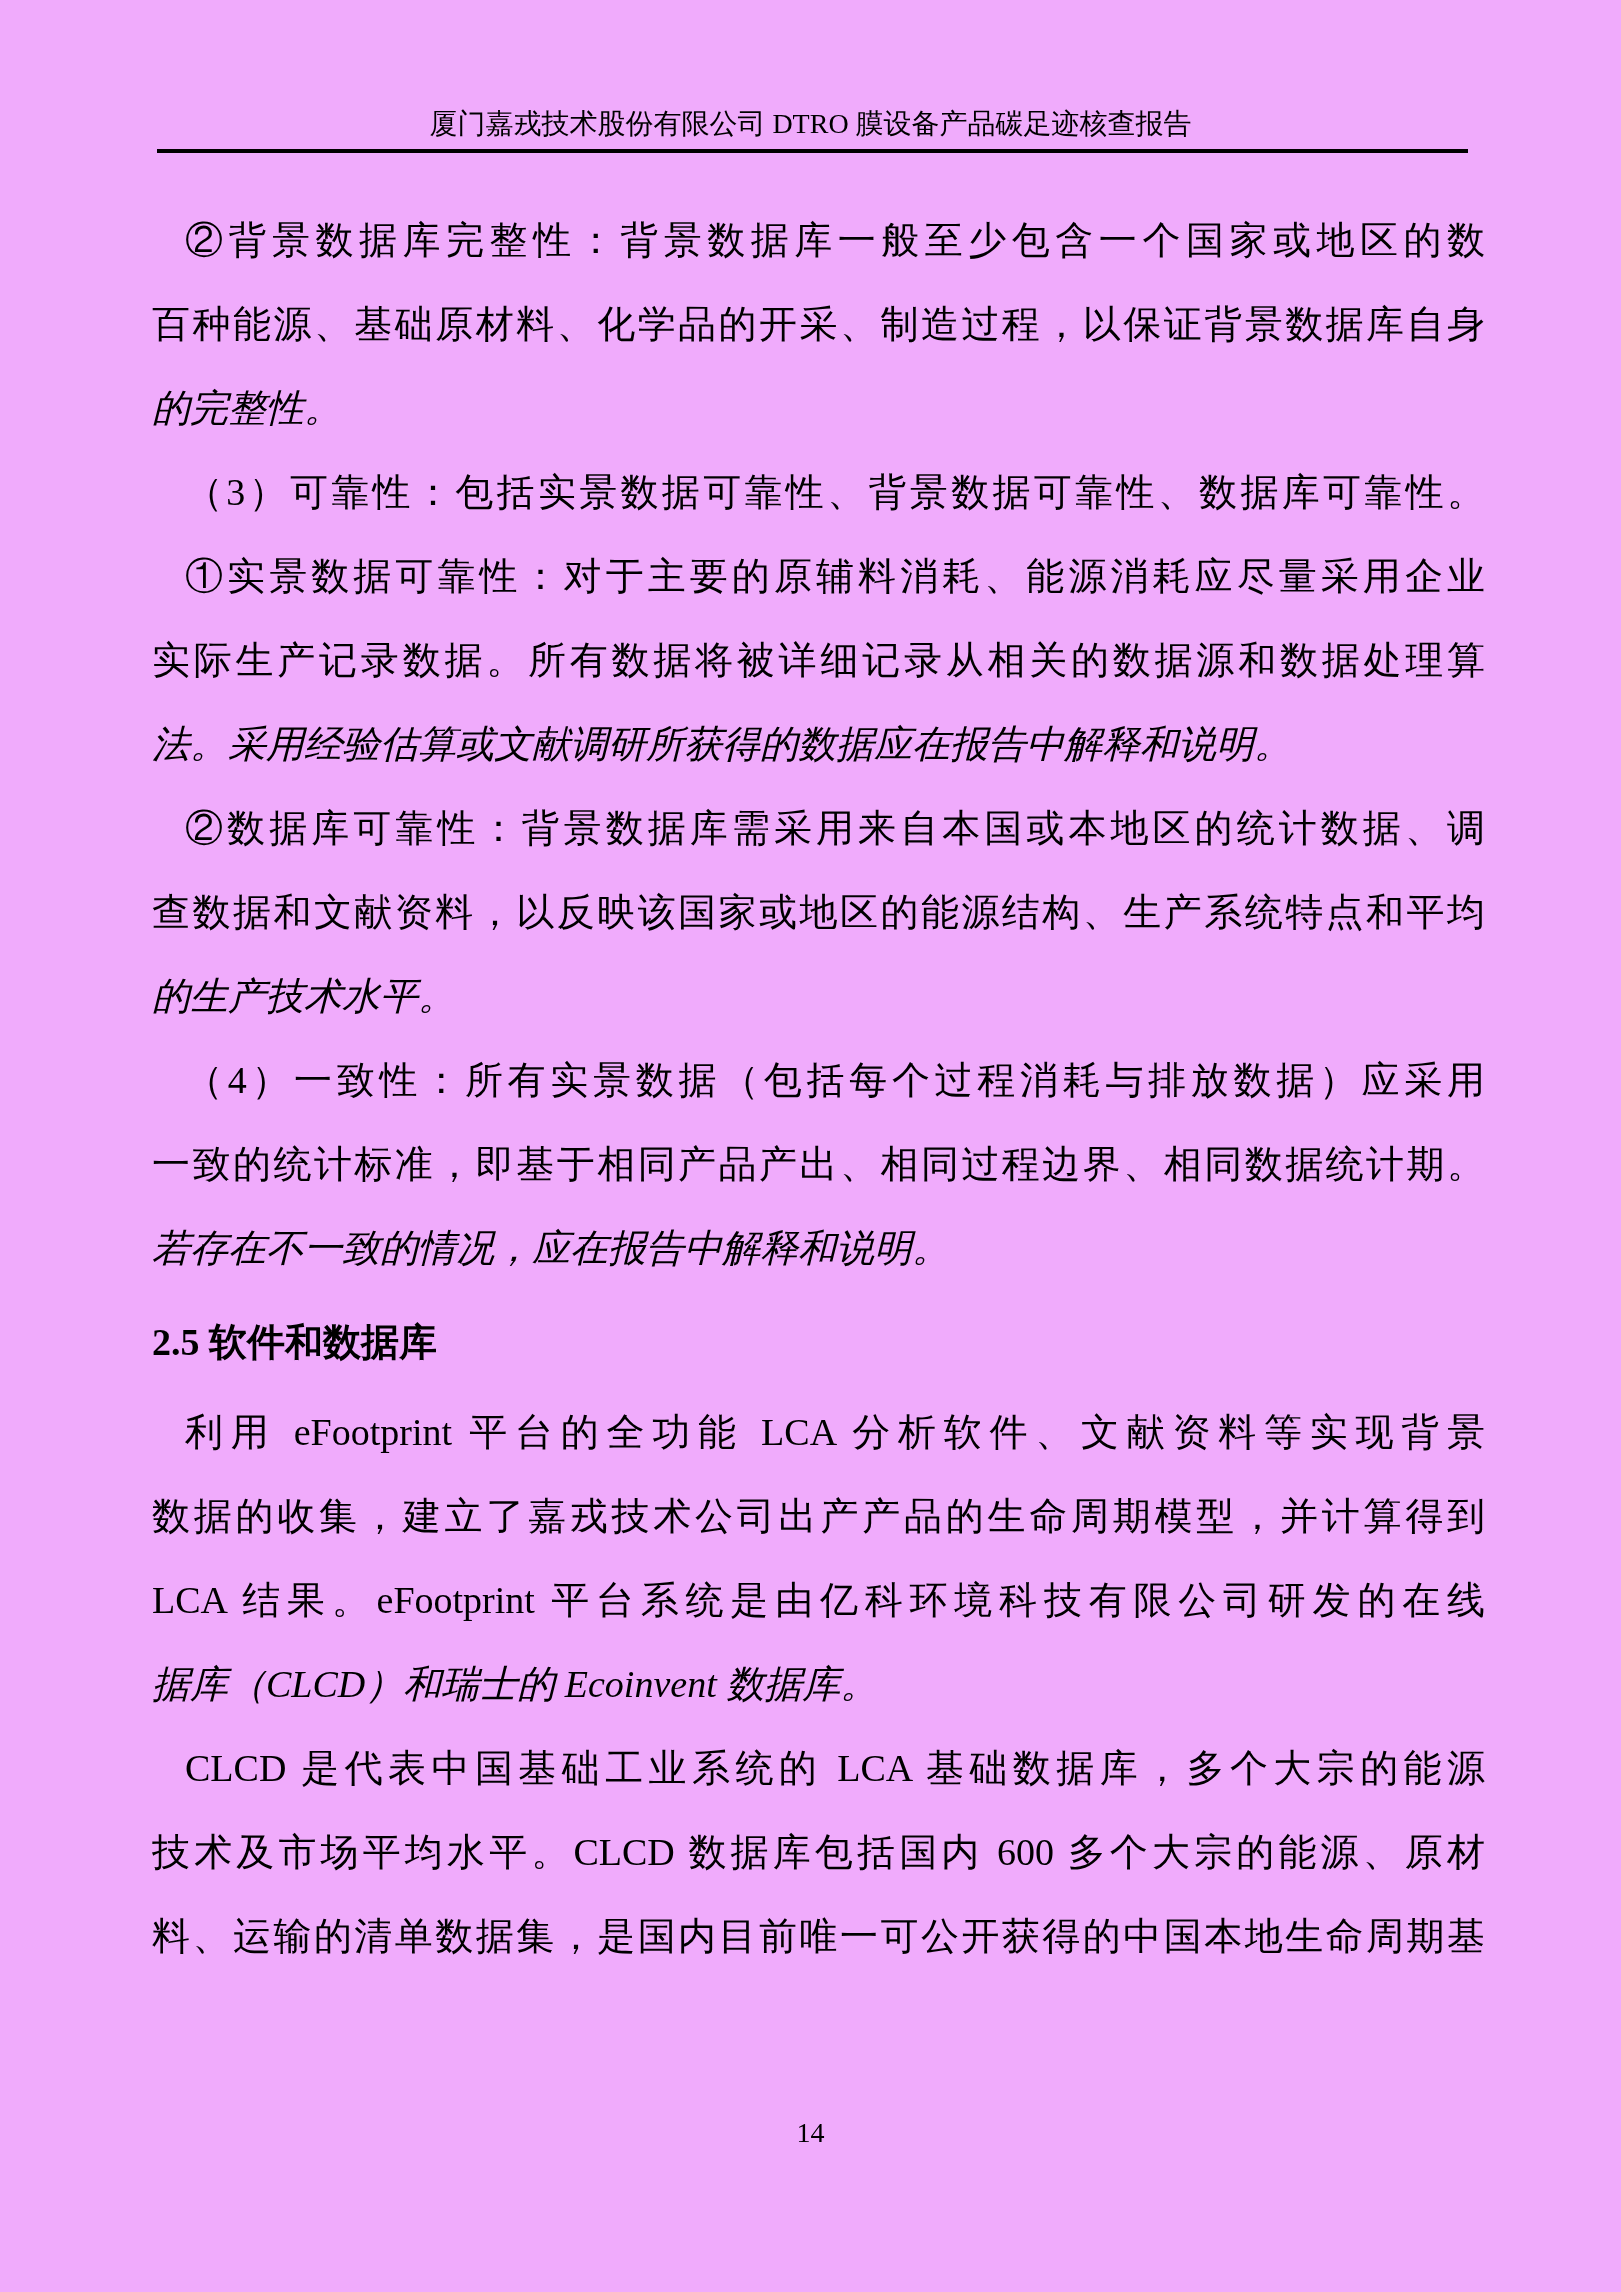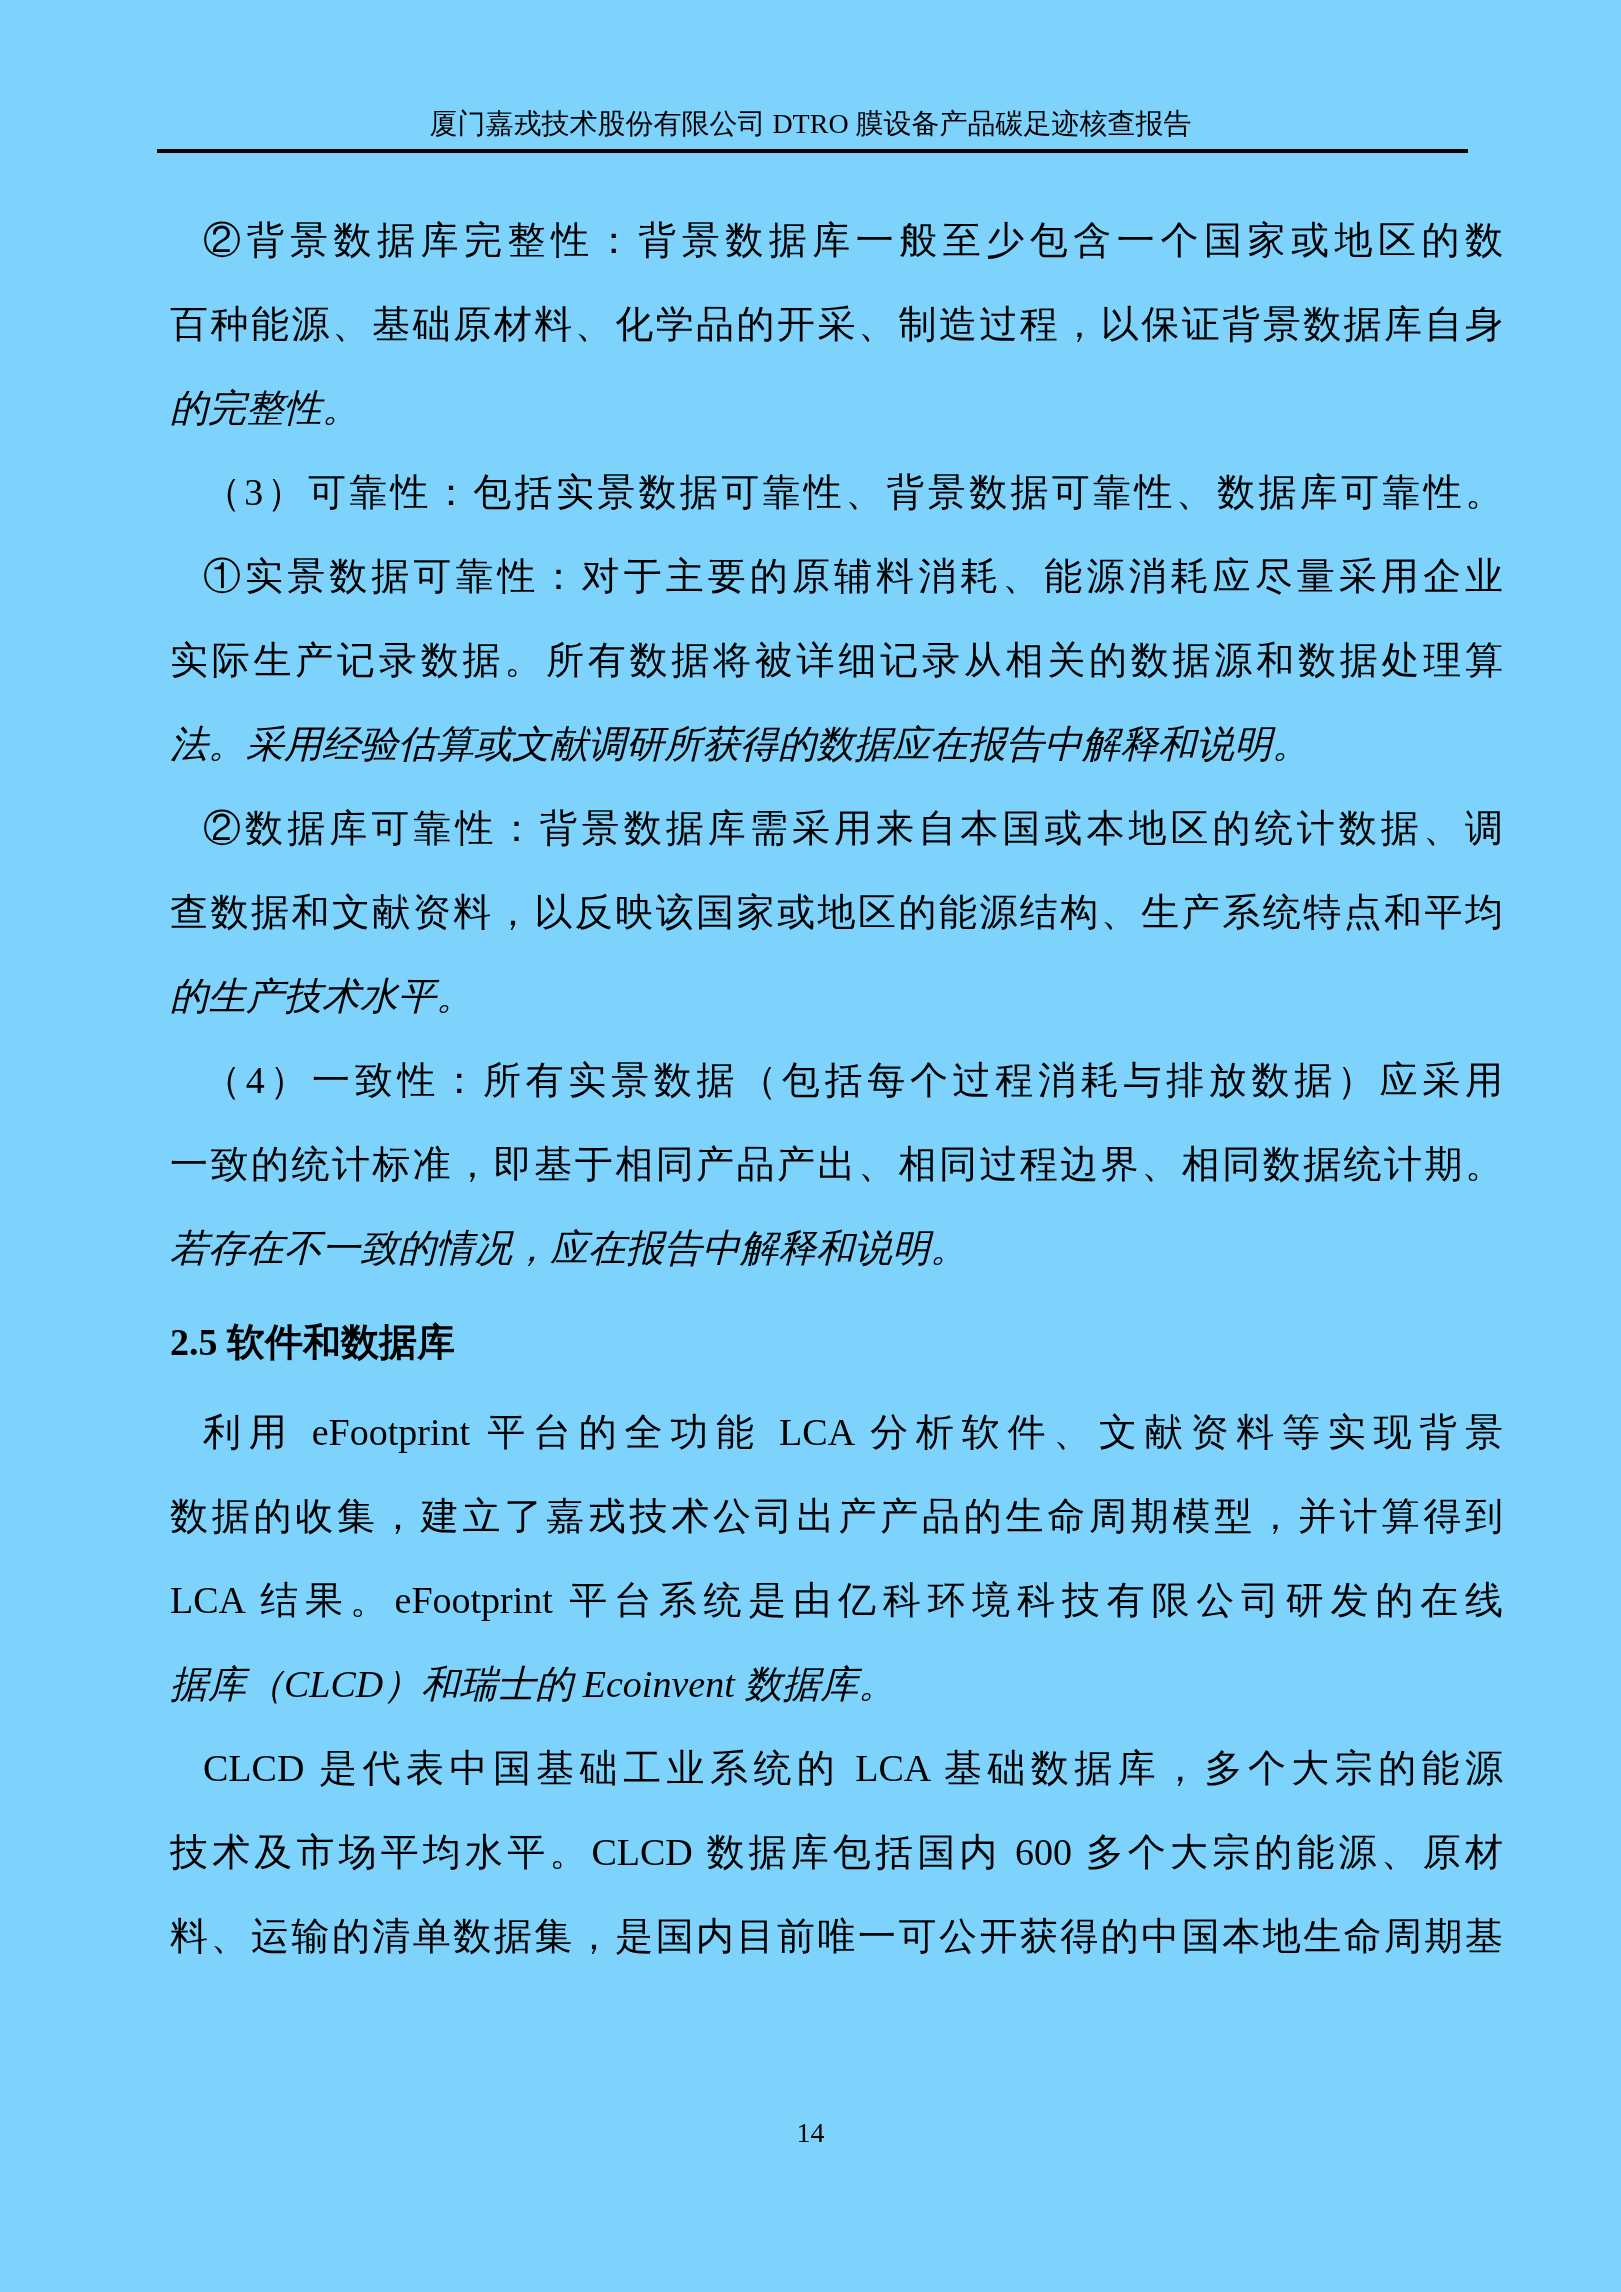--- a/index.html
+++ b/index.html
@@ -4,21 +4,21 @@
 <style>
   html, body {
     margin: 0;
     padding: 0;
     background: #808080;
   }
   .page {
     position: relative;
     width: 1621px;
     height: 2293px;
-    background: #7dd3fc;
+    background: #f0abfc;
     overflow: hidden;
     font-family: "Liberation Serif", "DejaVu Serif", serif;
     color: #000000;
   }
   .running-header {
     position: absolute;
     top: 104px;
     left: 0;
     width: 100%;
     text-align: center;
@@ -32,21 +32,20 @@
     left: 157px;
     width: 1311px;
     height: 3.9px;
     background: #000000;
   }
   .body-text {
     position: absolute;
     top: 198px;
     left: 152px;
     width: 1333px;
-    margin-left: 18px;
   }
   .line {
     height: 84px;
     line-height: 84px;
     font-size: 38px;
     text-align: justify;
     white-space: nowrap;
     letter-spacing: 0;
   }
   .line.j {

